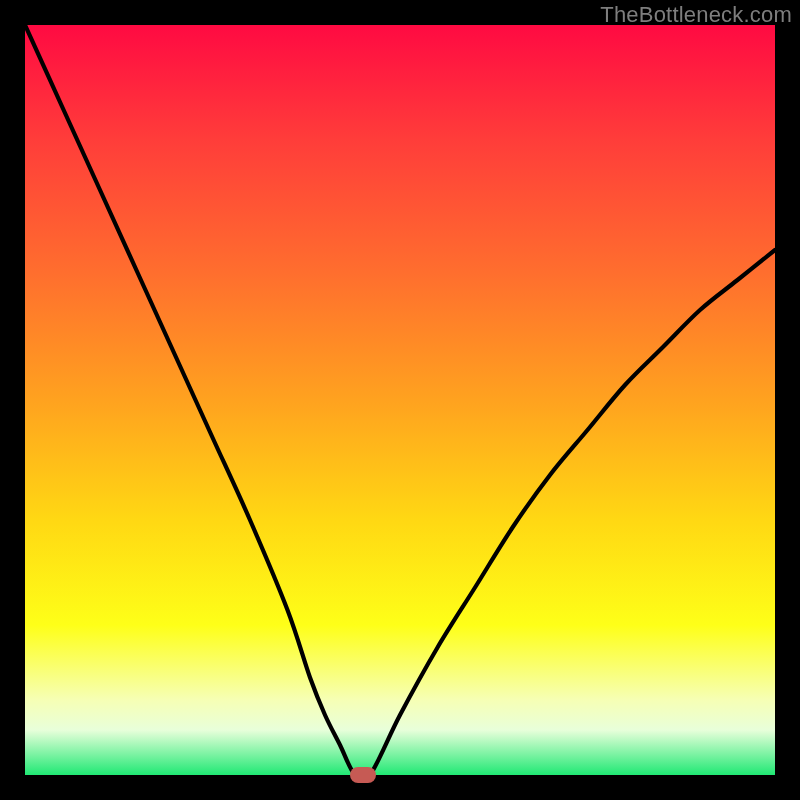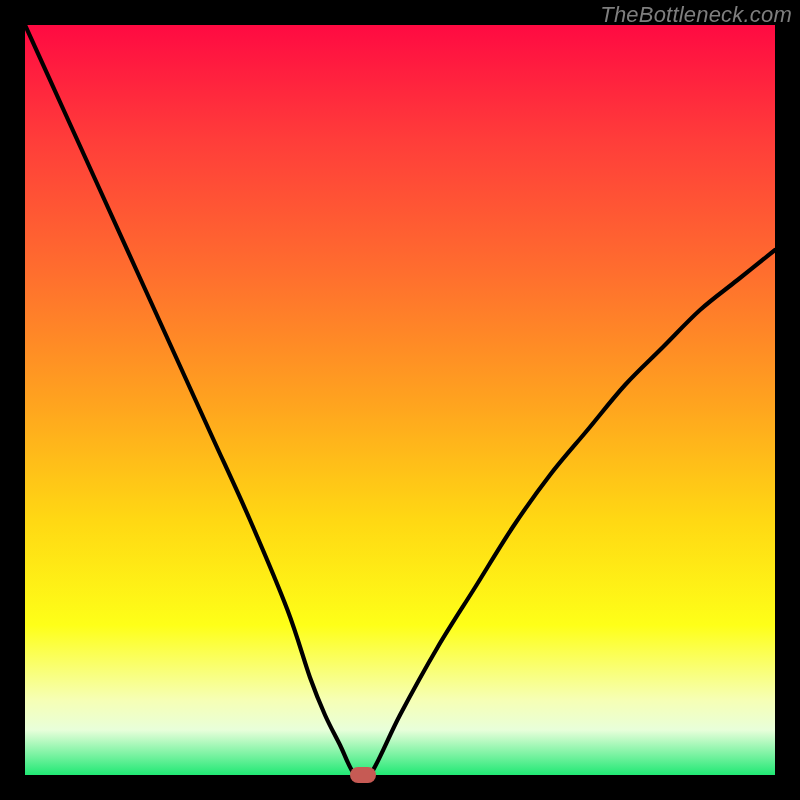--- a/index.html
+++ b/index.html
@@ -41,21 +41,20 @@
   }
   .watermark {
     position: absolute;
     top: 2px;
     right: 8px;
     color: #7e7e7e;
     font-size: 22px;
     font-weight: 500;
     letter-spacing: 0.2px;
     user-select: none;
-    font-style: italic;
   }
   svg.curve {
     position: absolute;
     left: 0;
     top: 0;
     width: 750px;
     height: 750px;
     pointer-events: none;
   }
   .marker {

